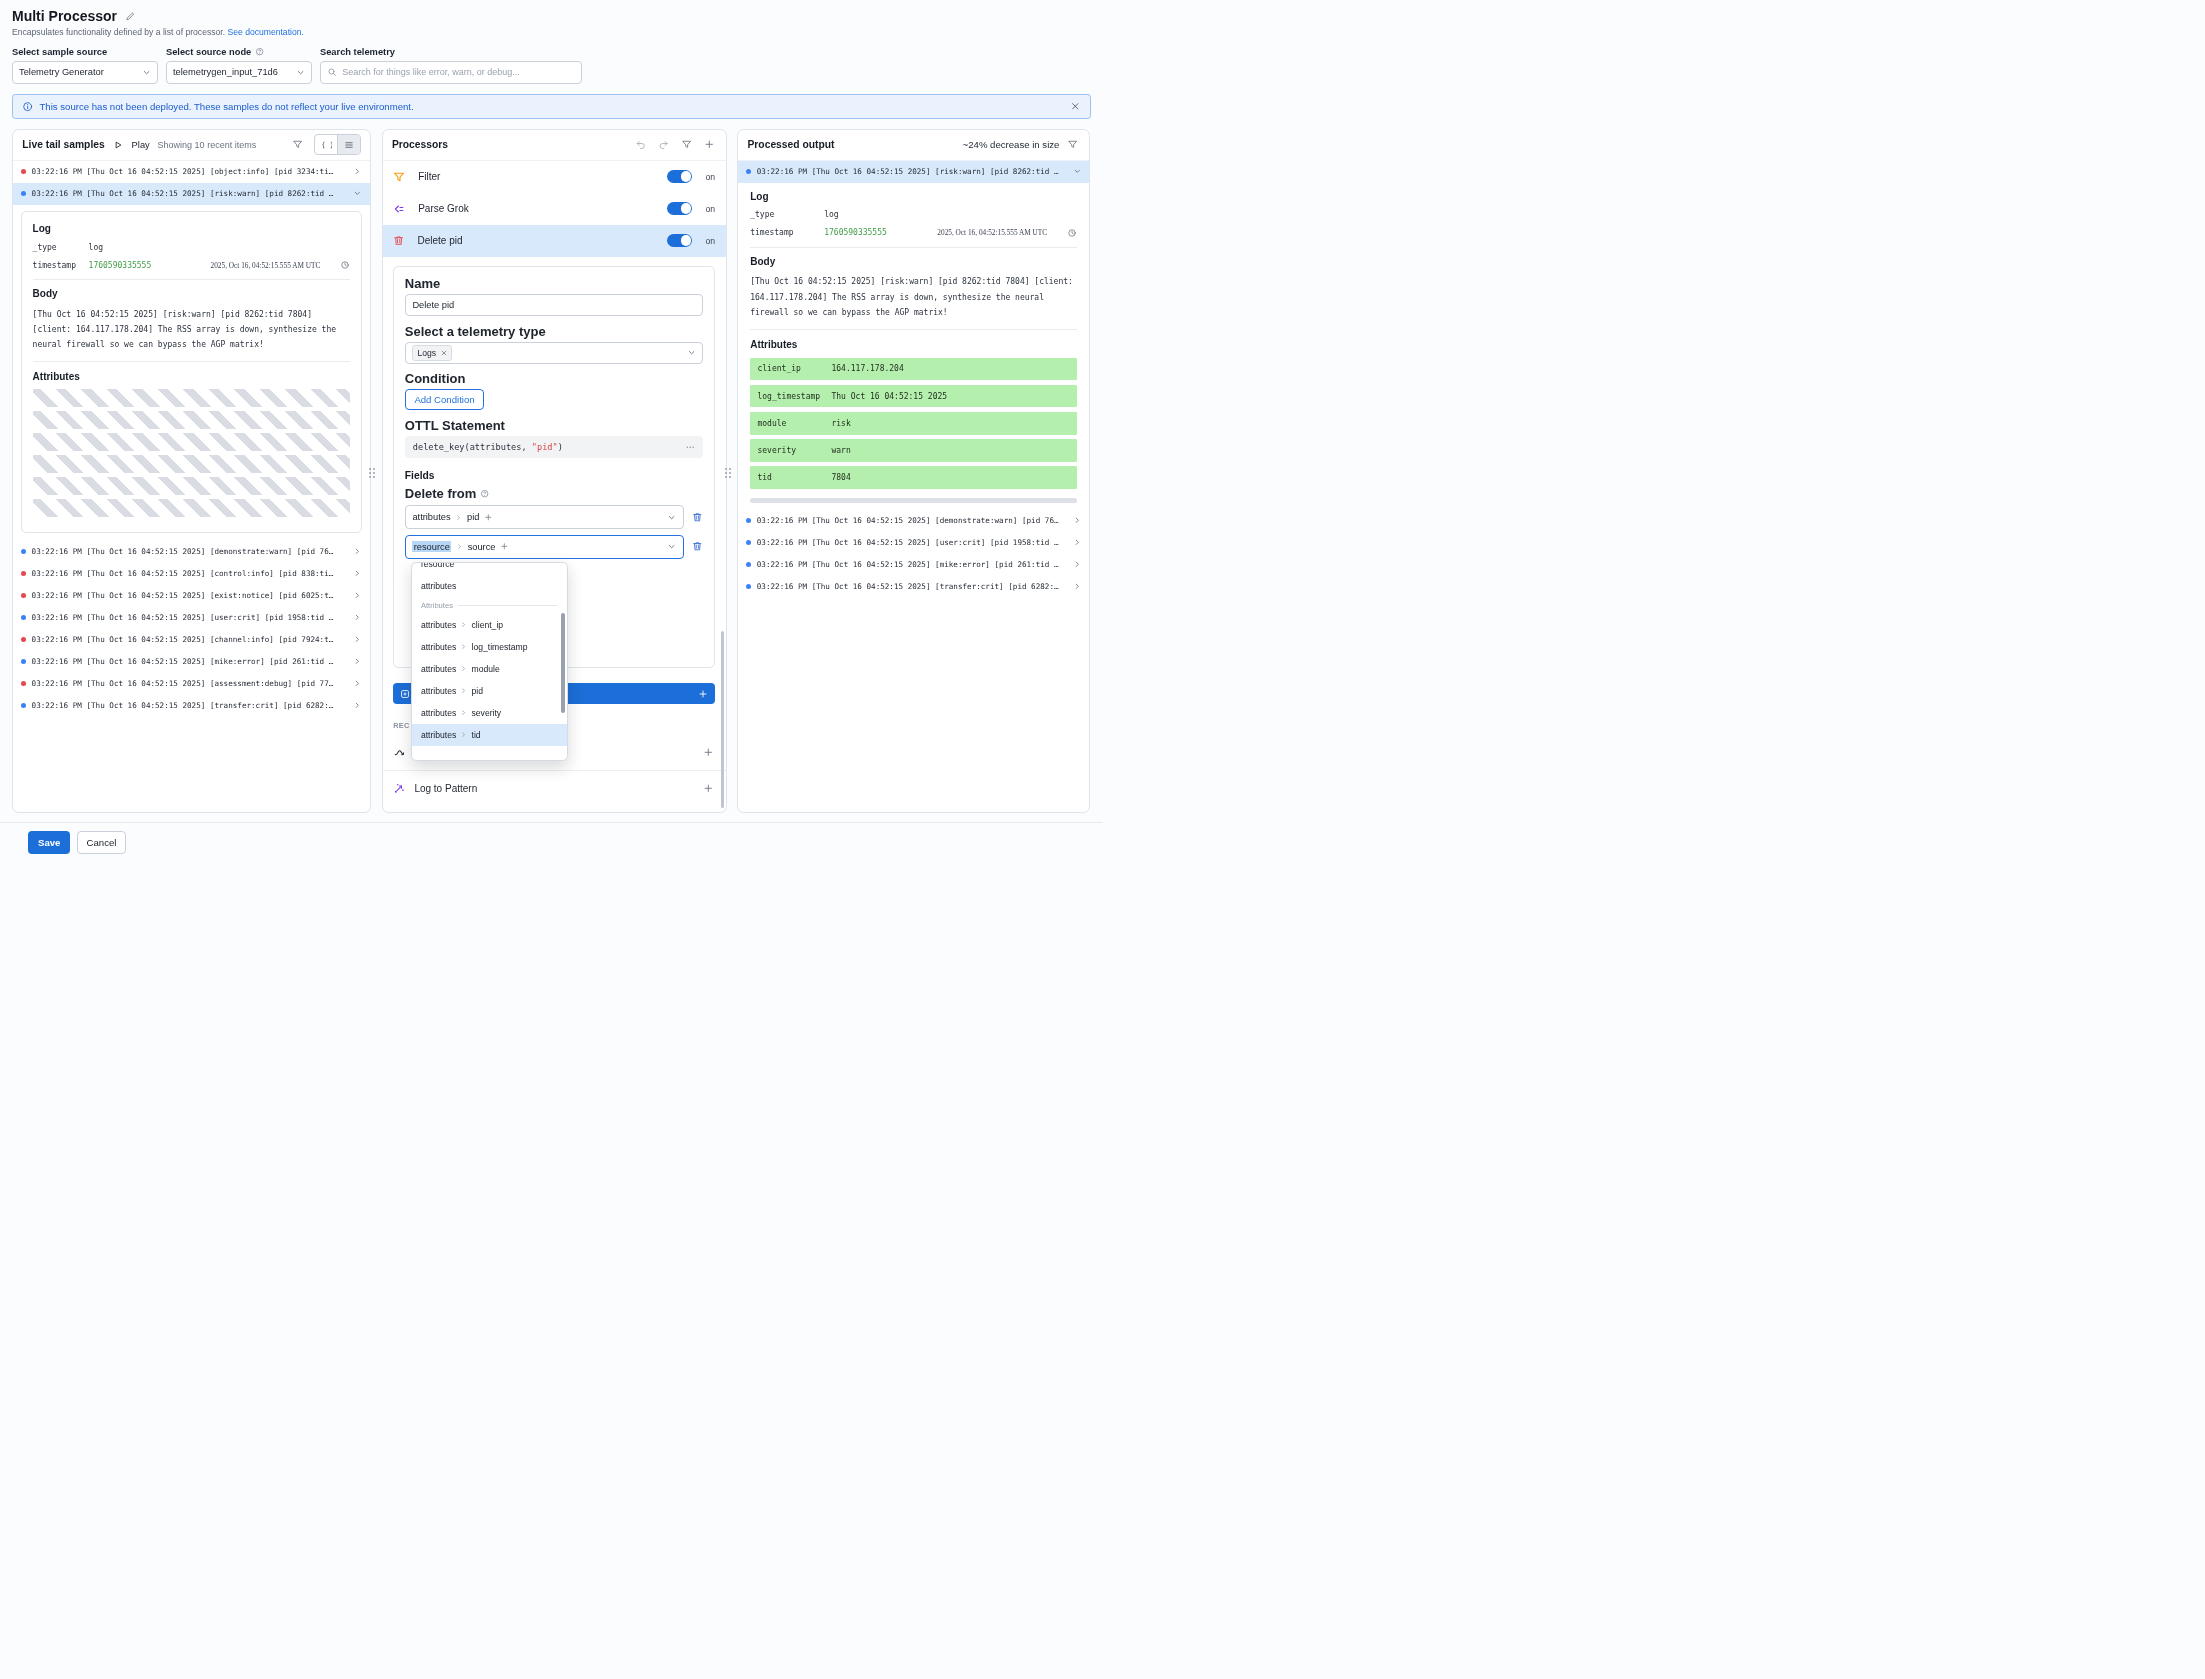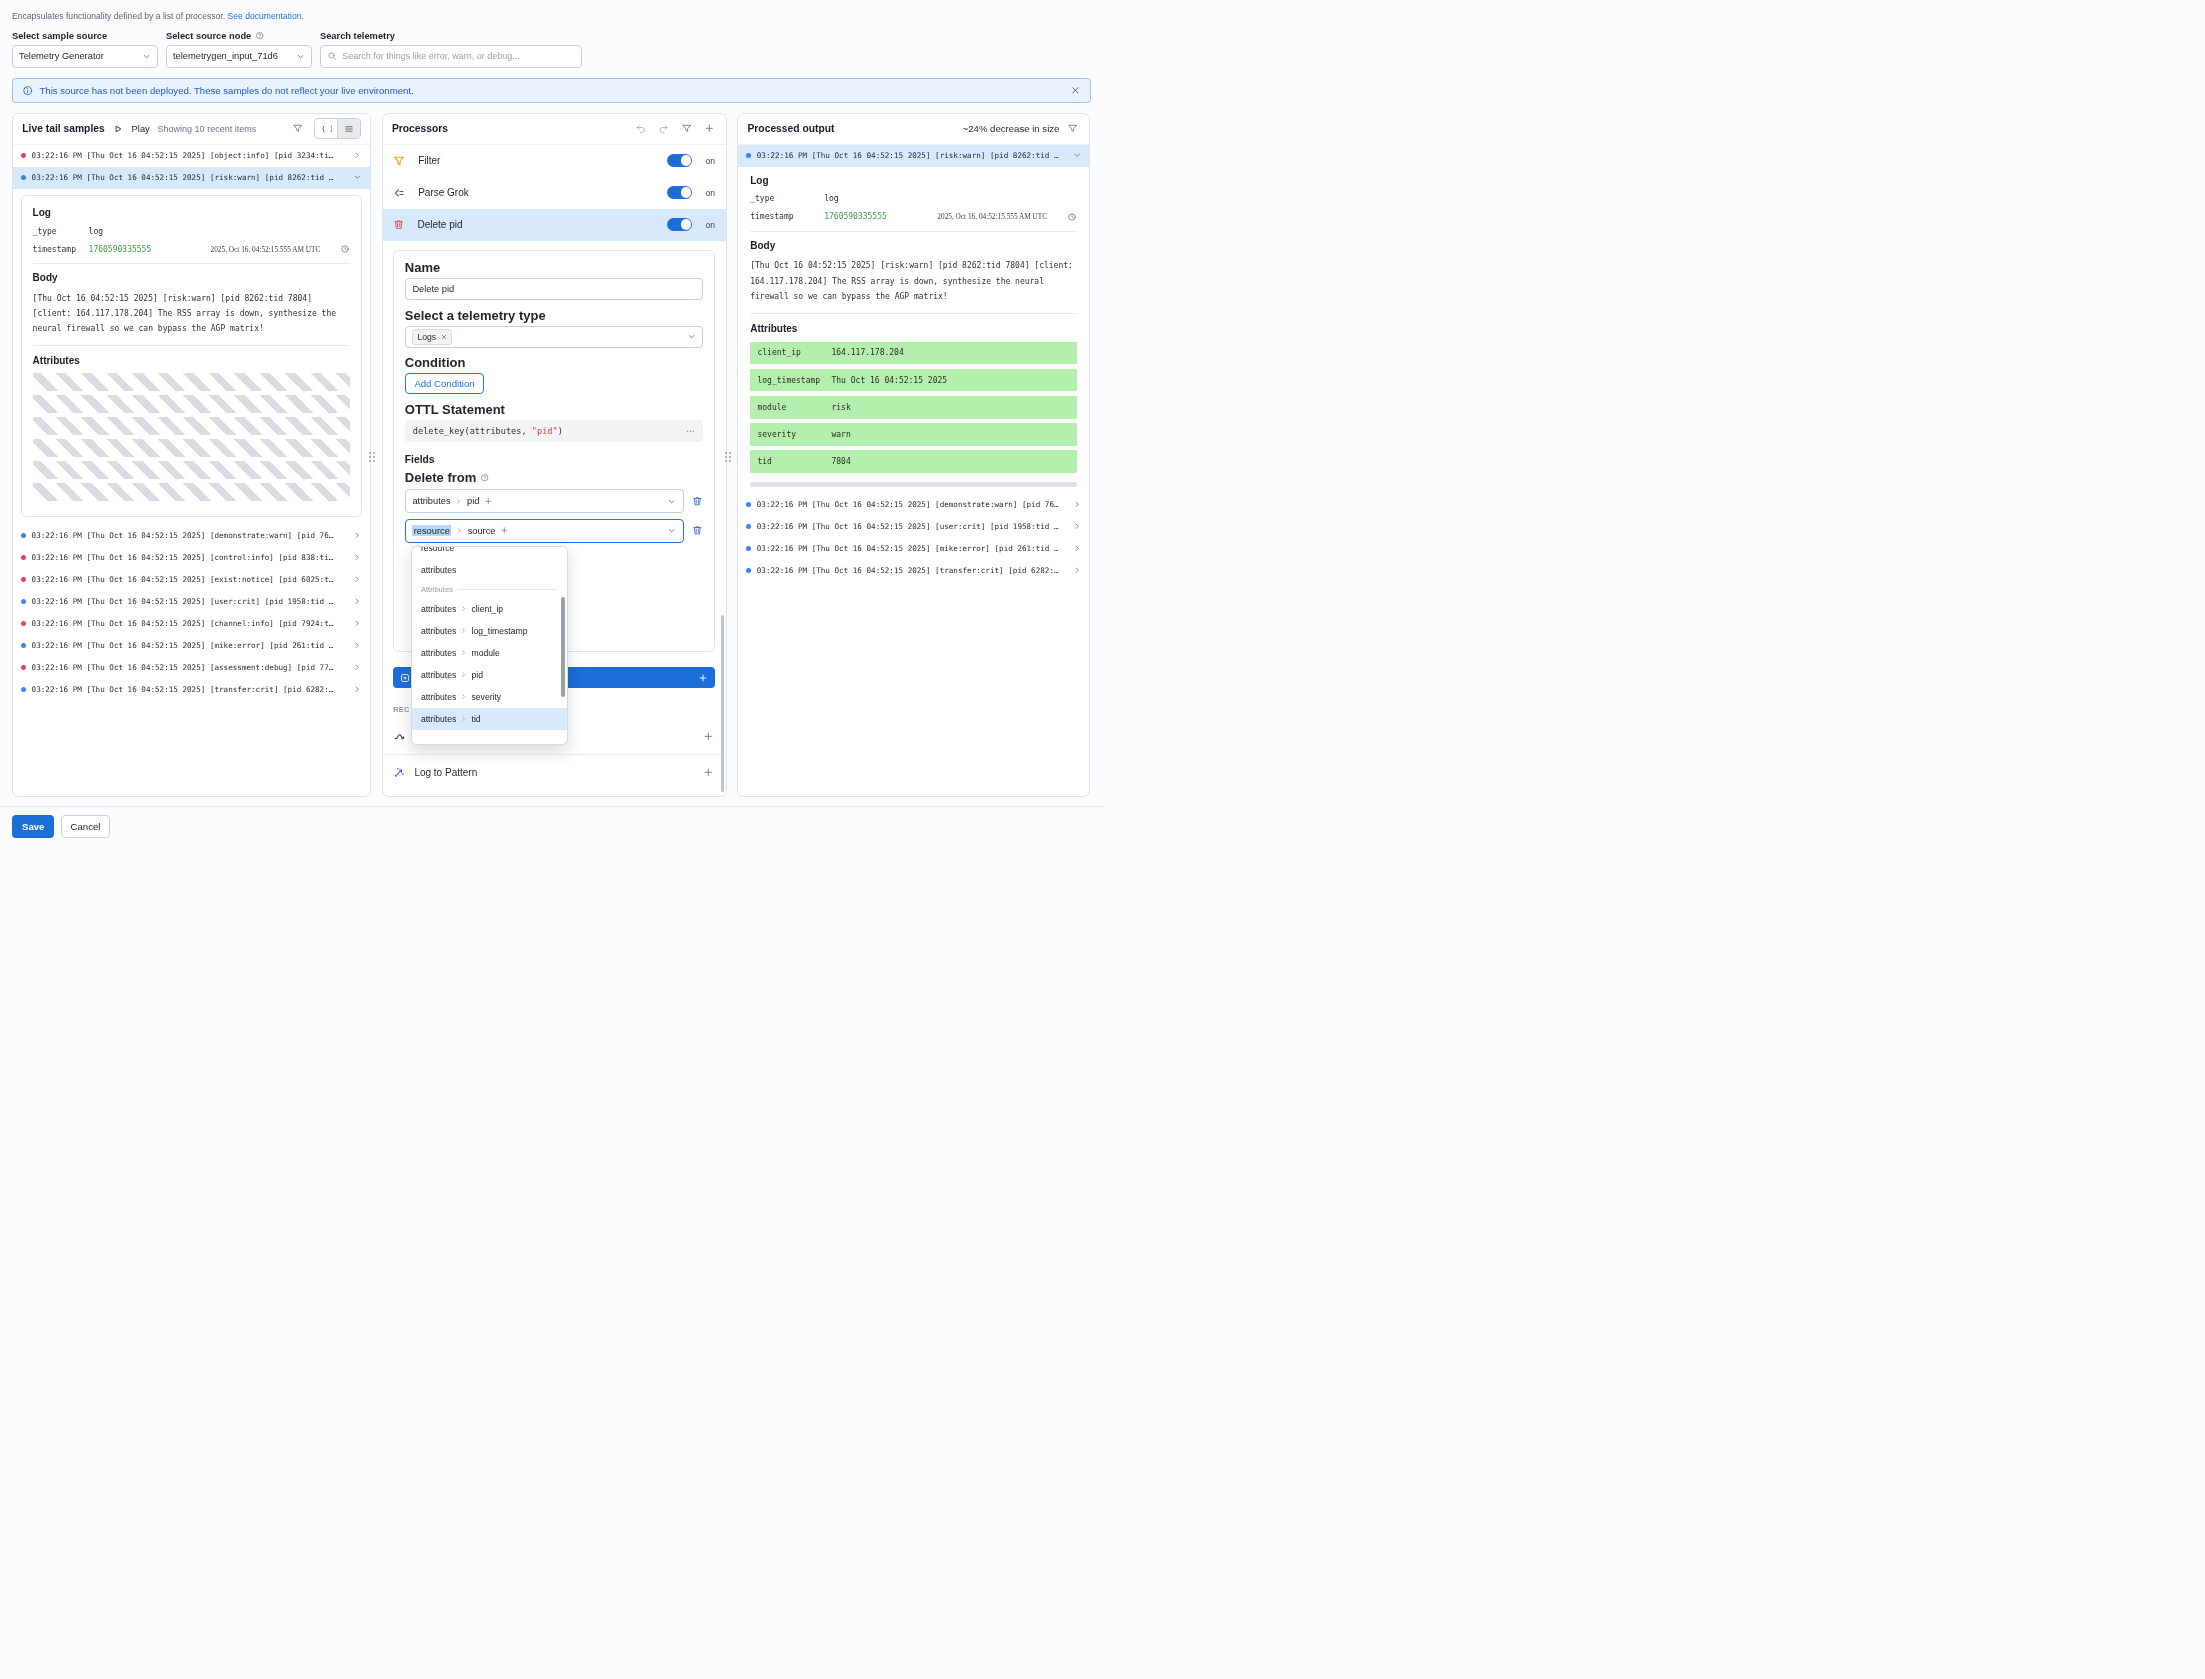--- a/index.html
+++ b/index.html
@@ -97,30 +97,40 @@
   .attr-rows{margin-top:8px}
   .attr-row{display:flex;align-items:center;height:22.6px;margin-bottom:4.6px;background:var(--greenbg);padding:0 7.3px;font-family:"DejaVu Sans Mono",monospace;font-size:8px;color:#23301f;border-radius:1.3px}
   .attr-row .k{width:74px;flex:none}
   .kv-r .k{width:74px}
   .h-scroll{height:4.6px;border-radius:2.7px;background:#dde1e7;margin:9.3px 0 2.7px;cursor:pointer}
   
   .col-handle{position:absolute;top:332px;width:6.6px;height:24px;display:grid;grid-template-columns:repeat(2,2px);grid-auto-rows:2px;gap:2px;align-content:center;justify-content:center;cursor:col-resize}
   .col-handle i{background:#9aa1ac;border-radius:50%}
   .handle-1{left:369px}.handle-2{left:725px}
   
-  .footer{margin-top:9.3px;border-top:0.7px solid #e6e9ee;padding:8px 12px;display:flex;gap:6.6px}
+  .footer{margin-top:9.3px;border-top:0.7px solid #e6e9ee;padding:8px 28px;display:flex;gap:6.6px}
   .btn-primary{height:22.6px;background:var(--blue);color:#fff;border:none;border-radius:4px;font-size:9.6px;font-weight:700;padding:0 10px;cursor:pointer;font-family:"Liberation Sans",sans-serif}
   .btn-plain{height:22.6px;background:#fff;color:#20262f;border:0.7px solid var(--bd);border-radius:4px;font-size:9.6px;padding:0 8.6px;cursor:pointer;font-family:"Liberation Sans",sans-serif}
 </style>
 </head>
 <body>
 
 <div class="page">
 
   <header class="page-header">
+    <div class="title-row">
+      <h1>Multi Processor</h1>
+      <button class="icon-btn">
+        <span>
+          <svg width="10.6" height="10.6" viewBox="0 0 20 20" fill="none" stroke="currentColor" stroke-width="1.5" stroke-linejoin="round">
+              <path d="M3.5 16.5l.9-3.3 8.9-8.9a1.2 1.2 0 0 1 1.7 0l.7.7a1.2 1.2 0 0 1 0 1.7l-8.9 8.9z"></path>
+            </svg>
+        </span>
+      </button>
+    </div>
     <p class="subtitle">
       <span>Encapsulates functionality defined by a list of processor.</span>
       <a class="doc-link">See documentation.</a>
     </p>
 
     <div class="controls-row">
       <div class="control-group">
         <div class="control-label">Select sample source</div>
         <div class="select-box">
           <span class="val">Telemetry Generator</span>

